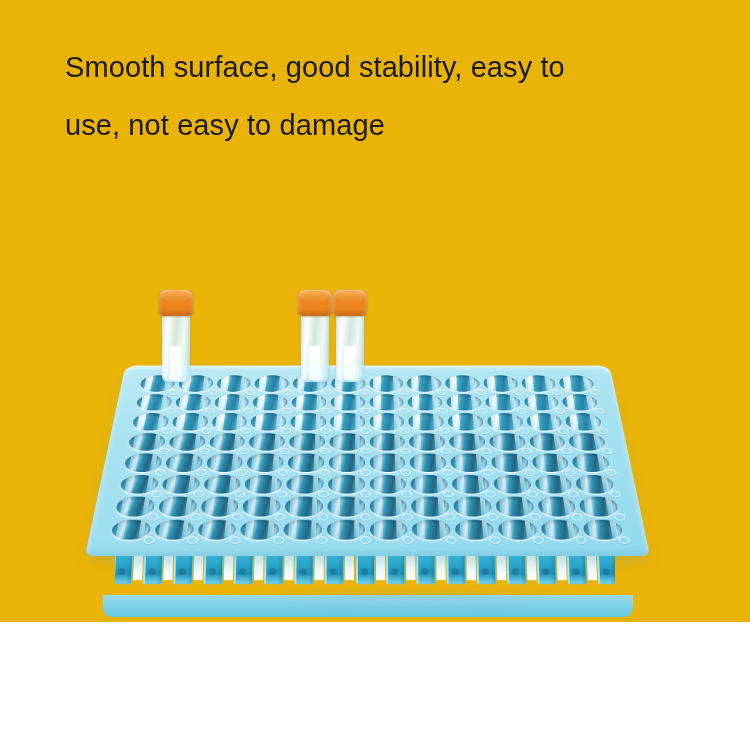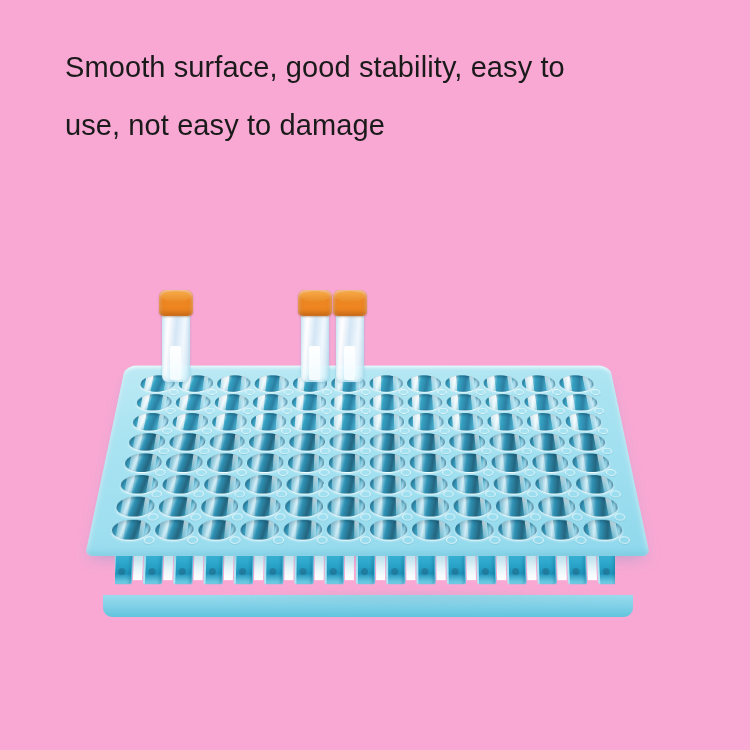--- a/index.html
+++ b/index.html
@@ -4,22 +4,22 @@
 <title>Product Image</title>
 <style>
   html, body {
     margin: 0;
     padding: 0;
     background: #ffffff;
   }
   #page {
     position: relative;
     width: 750px;
-    height: 750px;
-    background: #f9a8d4;
+    height: 622px;
+    background: #eab308;
     overflow: hidden;
     font-family: "Liberation Sans", sans-serif;
     text-decoration: underline;
   }
 
   
   .caption {
     position: absolute;
     left: 65px;
     top: 38px;

